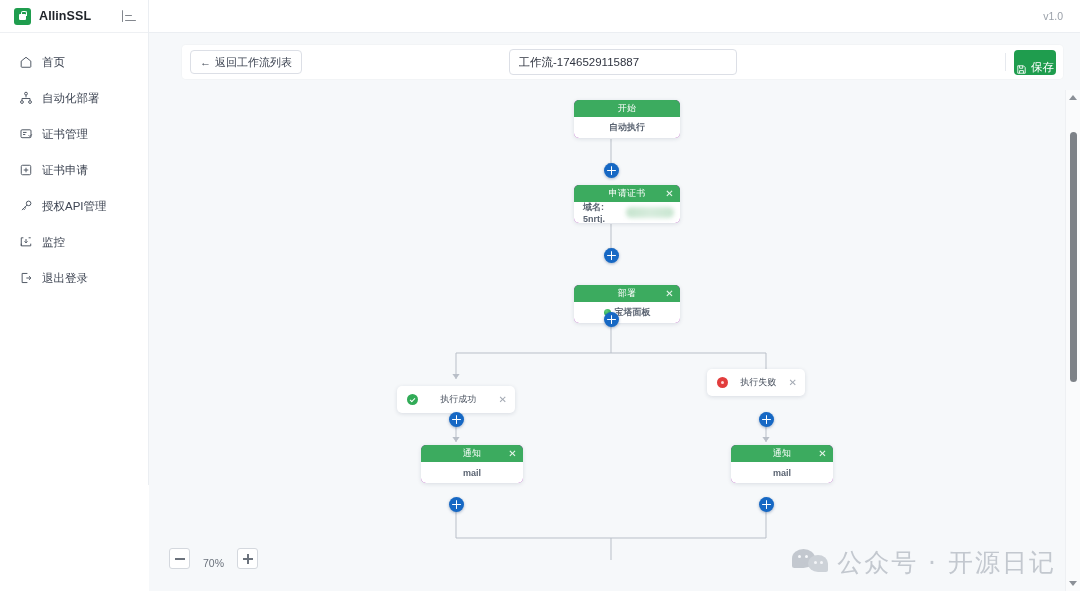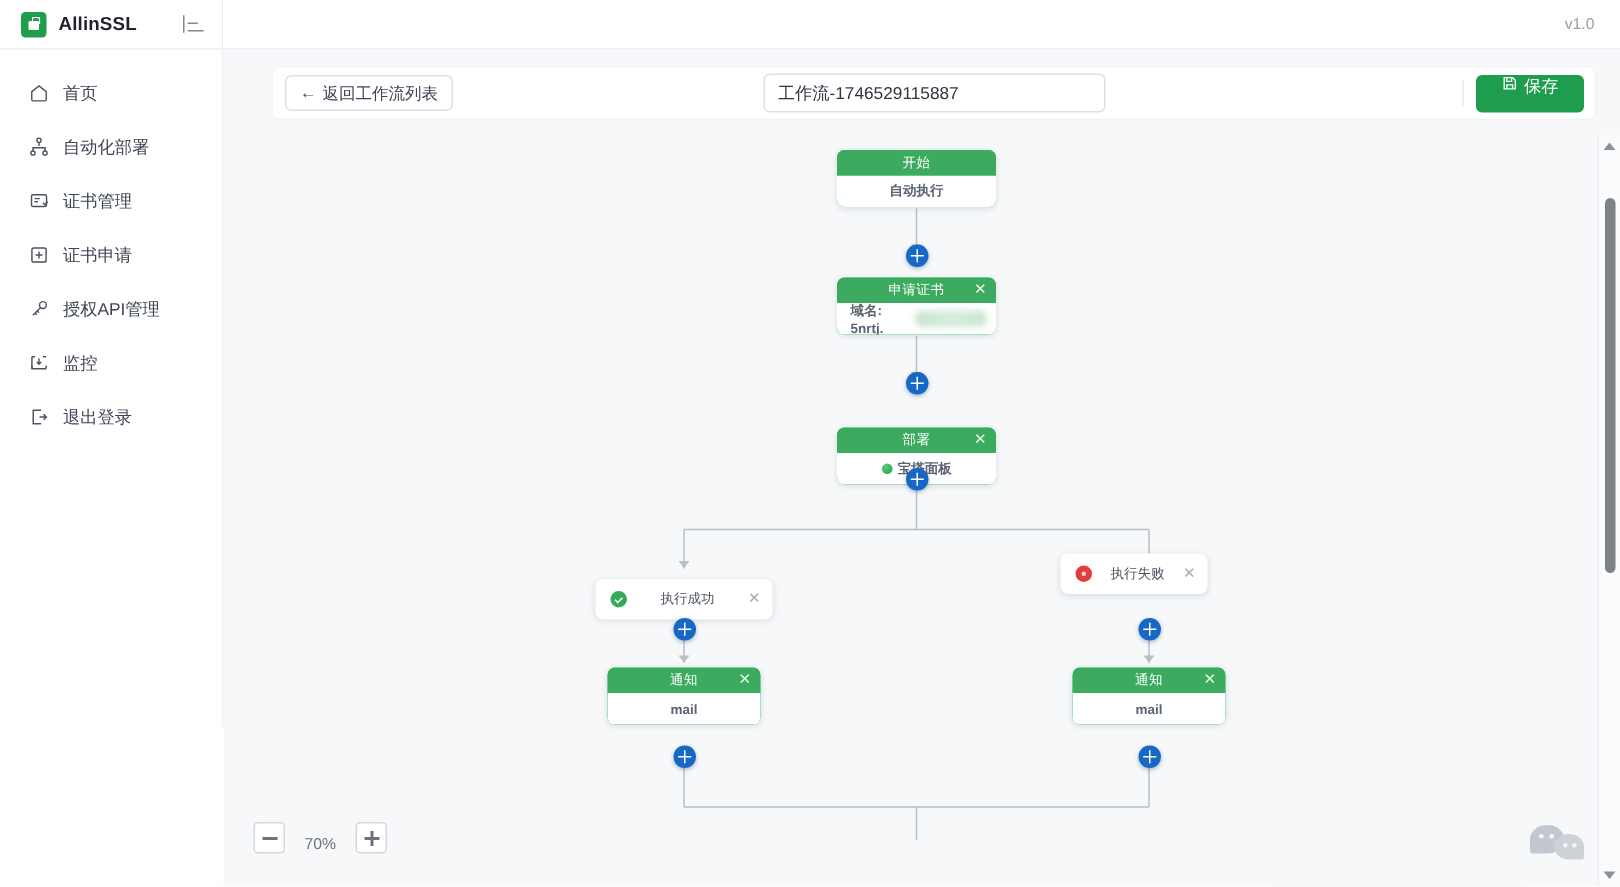--- a/index.html
+++ b/index.html
@@ -109,40 +109,41 @@
     position: absolute; left: 50%; transform: translateX(-50%);
     width: 228px; height: 26px;
     border: 1px solid #dcdfe6; border-radius: 4px;
     font-size: 11.5px; color: #2f3440; padding: 0 9px;
     background: #ffffff; font-family: inherit; outline: none;
   }
   .toolbar-right { margin-left: auto; display: flex; align-items: center; gap: 8px; }
   .divider-v { width: 1px; height: 18px; background: #e6e9ee; }
   .btn-save {
     background: #1f9d4e; color: #ffffff; border: none; border-radius: 4px;
-    height: 25px; padding: 0 17px; font-size: 11.5px; cursor: pointer;
-    display: flex; align-items: flex-start; gap: 4px; font-family: inherit;
+    height: 25px; padding: 0 2px; font-size: 11.5px; cursor: pointer;
+    display: flex; align-items: flex-end; gap: 4px; font-family: inherit;
   }
   .save-ico { width: 11px; height: 11px; display:block; }
 
   
   .canvas {
     flex: 1; position: relative; background: #f6f8fa;
     overflow: hidden;
   }
   .flow {
     position: absolute; left: 0; top: 0; width: 100%; height: 100%;
   }
   .flow svg.links { position: absolute; left: 0; top: 0; width: 911px; height: 480px; }
 
   .node {
-    position: absolute; background: #22c55e;
+    position: absolute; background: #a21caf;
     border-radius: 5px;
     box-shadow: 0 1px 4px rgba(20,40,70,0.13);
     overflow: hidden;
+    margin-left: 16px;
   }
   .node-head {
     background: #3cab5f; color: #ffffff;
     height: 17px; display: flex; align-items: center; justify-content: center;
     font-size: 9px; position: relative; letter-spacing: .3px;
   }
   .node-head .close {
     position: absolute; right: 6px; top: 50%; transform: translateY(-50%);
     font-size: 10px; line-height: 1; color: #eaf7ee; cursor: pointer;
   }
@@ -505,20 +506,21 @@
 
       <div class="watermark">
         <span class="wm-icon">
           <span class="b1"></span>
             <span class="b2"></span>
           <span class="eye e1"></span>
             <span class="eye e2"></span>
           <span class="eye e3"></span>
             <span class="eye e4"></span>
         </span>
+        <span class="wm-text">公众号 · 开源日记</span>
       </div>
 
       <div class="scrollbar">
         <span class="sb-arrow up"></span>
         <span class="sb-thumb" style="top:42px; height:250px;"></span>
         <span class="sb-arrow down"></span>
       </div>
 
     </div>
   </section>

